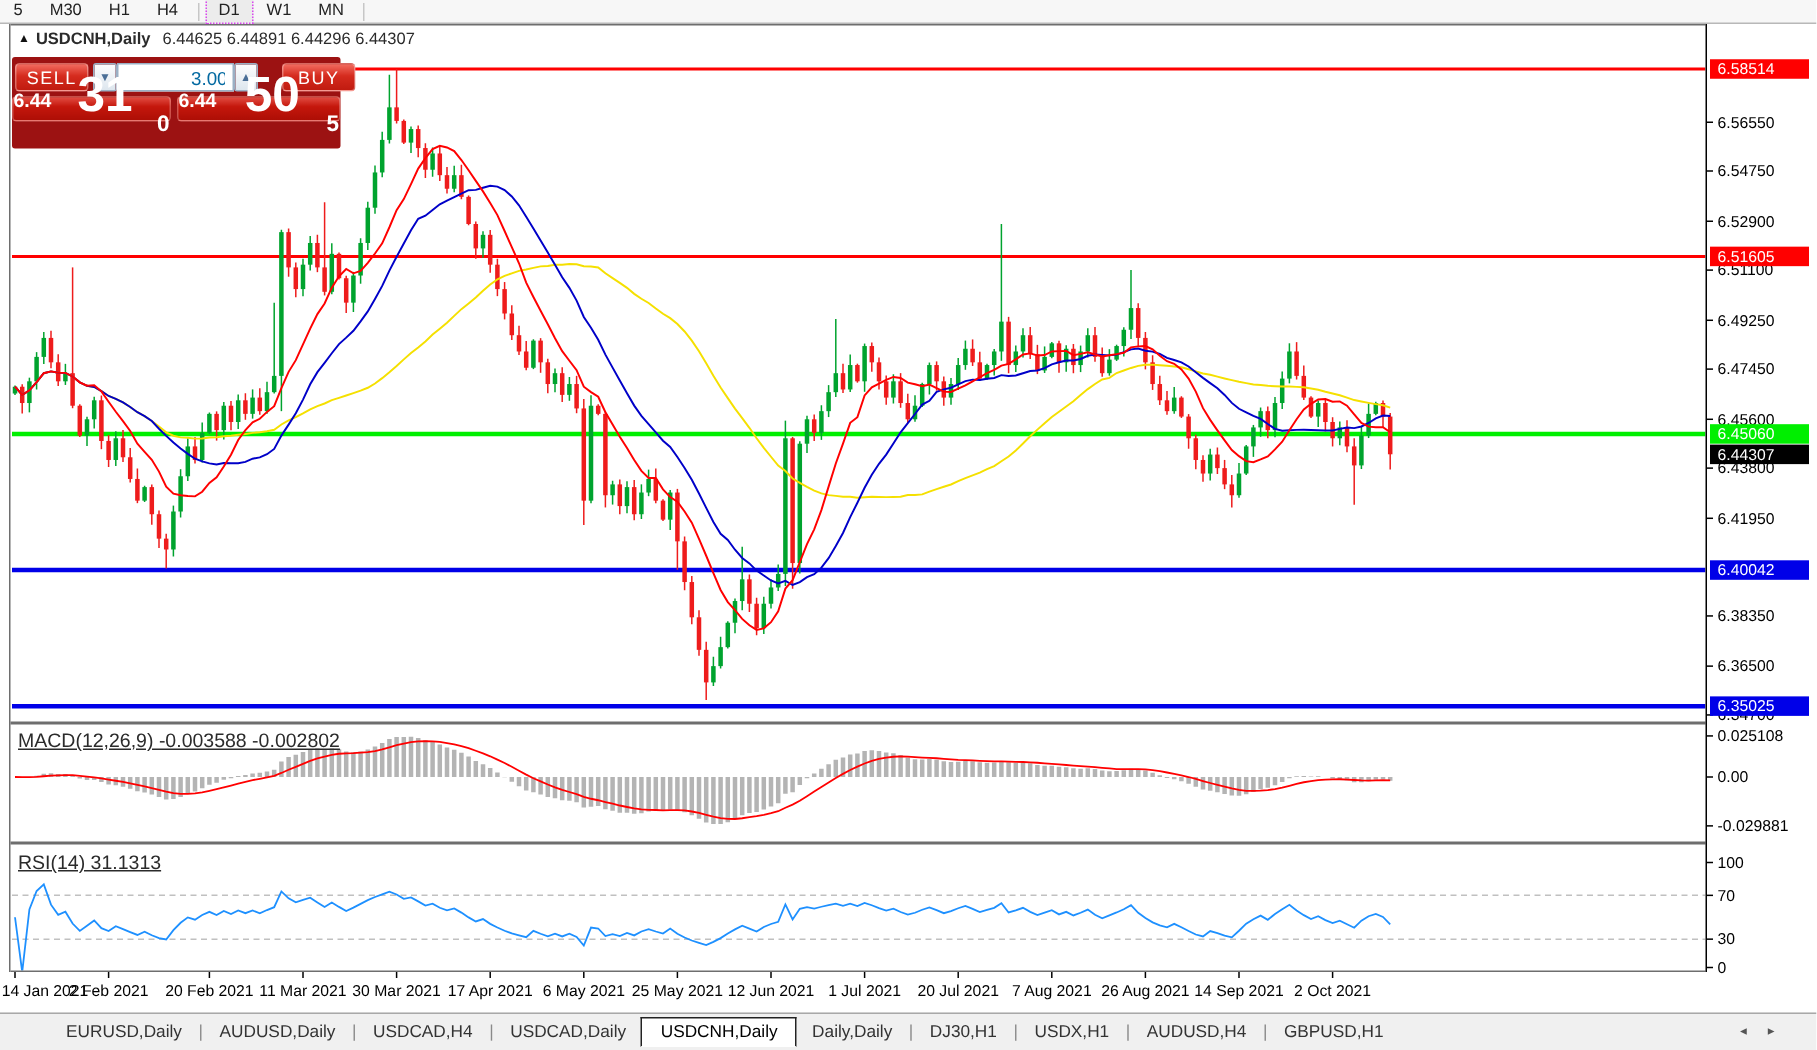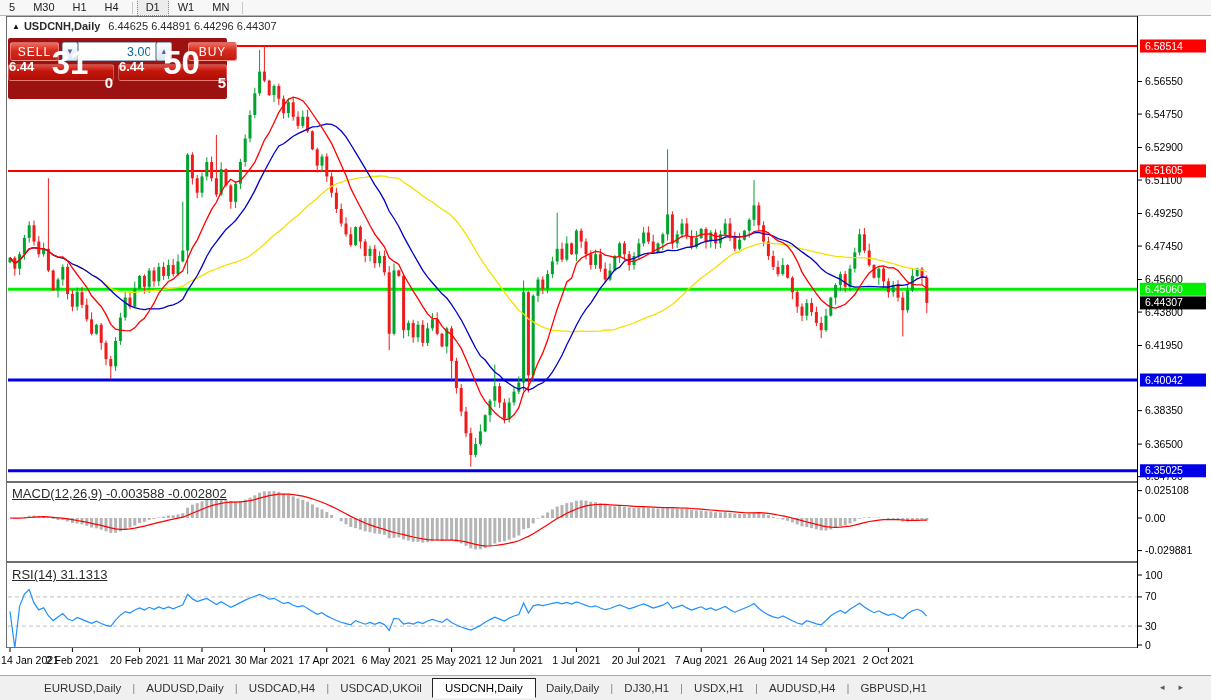--- a/index.html
+++ b/index.html
@@ -817,21 +817,21 @@
   <div class="ind-label" style="top:486px">MACD(12,26,9) -0.003588 -0.002802</div>
   <div class="ind-label" style="top:567px">RSI(14) 31.1313</div>
 
   <div id="tabbar">
       <div class="tab">EURUSD,Daily</div>
       <span class="tab-sep">|</span>
       <div class="tab">AUDUSD,Daily</div>
       <span class="tab-sep">|</span>
       <div class="tab">USDCAD,H4</div>
       <span class="tab-sep">|</span>
-      <div class="tab">USDCAD,UKOil</div>
+      <div class="tab">USDCAD,Daily</div>
       <div class="tab active">USDCNH,Daily</div>
       <div class="tab">Daily,Daily</div>
       <span class="tab-sep">|</span>
       <div class="tab">DJ30,H1</div>
       <span class="tab-sep">|</span>
       <div class="tab">USDX,H1</div>
       <span class="tab-sep">|</span>
       <div class="tab">AUDUSD,H4</div>
       <span class="tab-sep">|</span>
       <div class="tab">GBPUSD,H1</div>

